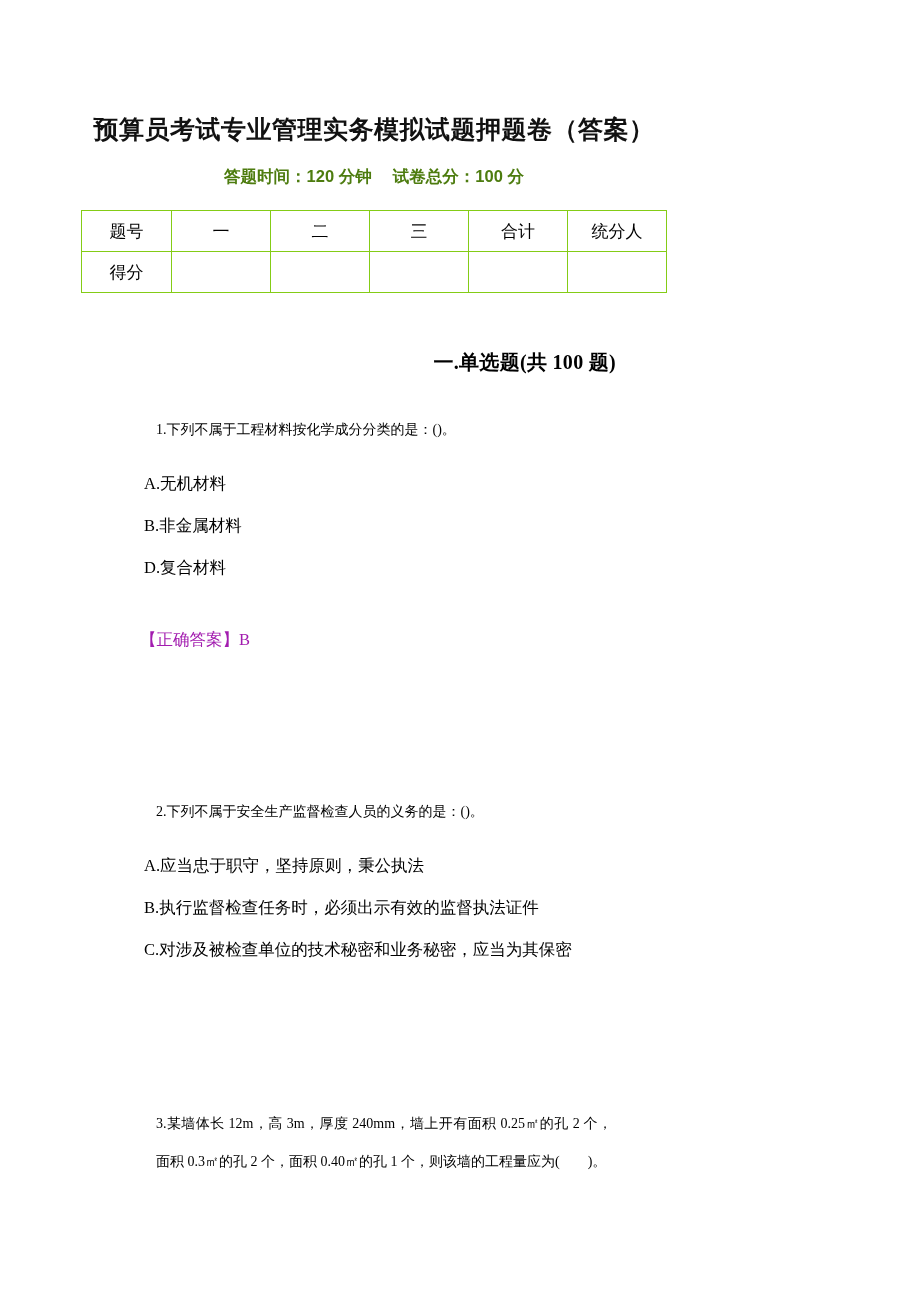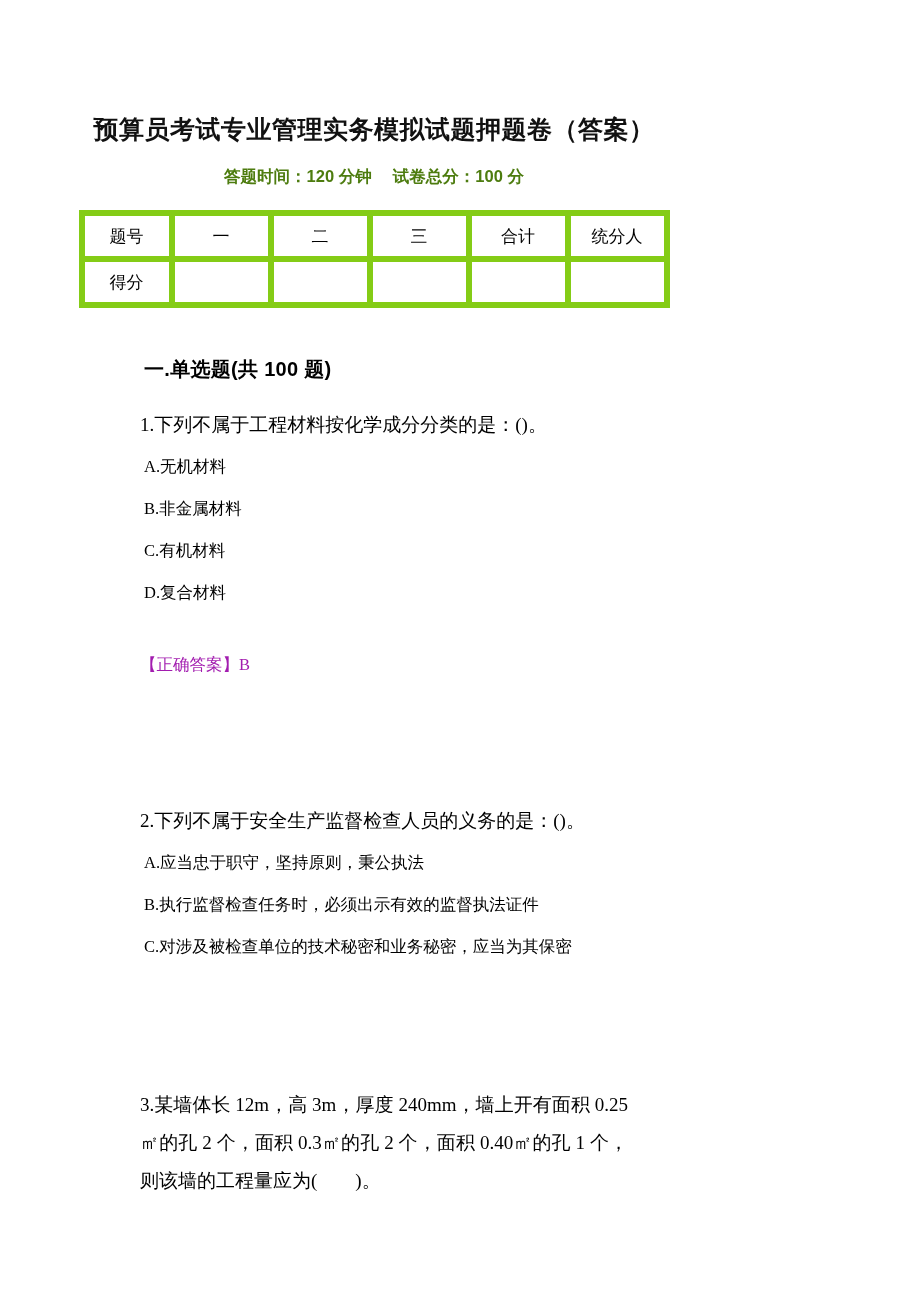--- a/index.html
+++ b/index.html
@@ -52,58 +52,59 @@
     margin-top: 22px;
     display: flex;
     justify-content: center;
   }
   table.score-table {
     border-collapse: collapse;
     width: 585px;
     table-layout: fixed;
   }
   table.score-table td {
-    border: 6px solid #84cc16;
+    border: 1px solid #84cc16;
     height: 40px;
     text-align: center;
     vertical-align: middle;
     font-family: "Liberation Serif", "DejaVu Serif", serif;
     font-size: 17px;
     color: #000000;
     padding: 0;
   }
   table.score-table col.c-label { width: 90px; }
   table.score-table col.c-num   { width: 99px; }
   table.score-table col.c-sum   { width: 99px; }
   table.score-table col.c-who   { width: 99px; }
 
   
   .content {
     margin: 0 auto;
     padding-left: 140px;
     padding-right: 120px;
   }
   .section-heading {
-    font-family: Liberation Sans, sans-serif;
+    font-family: Liberation Serif, serif;
     font-weight: bold;
     font-size: 20px;
-    margin: 4px;
+    margin: 12px;
     padding-top: 42px;
     padding-bottom: 10px;
     line-height: 30px;
     letter-spacing: 0.3px;
+    text-align: right;
   }
   .question-block {
     margin: 0;
     padding: 0;
   }
   .q-stem {
-    font-size: 19px;
+    font-size: 14px;
     line-height: 38px;
-    margin: 0;
+    margin: 16px;
     padding-top: 8px;
     text-align: justify;
     text-justify: inter-ideograph;
   }
   .q-option {
     font-size: 16.5px;
     line-height: 38px;
     margin: 4px;
   }
   .q-answer {
@@ -157,21 +158,20 @@
   </div>
 
   <div class="content">
 
     <div class="section-heading">一.单选题(共 100 题)</div>
 
     <div class="question-block">
       <p class="q-stem">1.下列不属于工程材料按化学成分分类的是：()。</p>
       <p class="q-option">A.无机材料</p>
       <p class="q-option">B.非金属材料</p>
-      <p class="q-option">C.有机材料</p>
       <p class="q-option">D.复合材料</p>
       <p class="q-answer"><span>【正确答案】</span><span>B</span></p>
       <div class="q-gap-answer"></div>
     </div>
 
     <div class="question-block">
       <p class="q-stem">2.下列不属于安全生产监督检查人员的义务的是：()。</p>
       <p class="q-option">A.应当忠于职守，坚持原则，秉公执法</p>
       <p class="q-option">B.执行监督检查任务时，必须出示有效的监督执法证件</p>
       <p class="q-option">C.对涉及被检查单位的技术秘密和业务秘密，应当为其保密</p>

